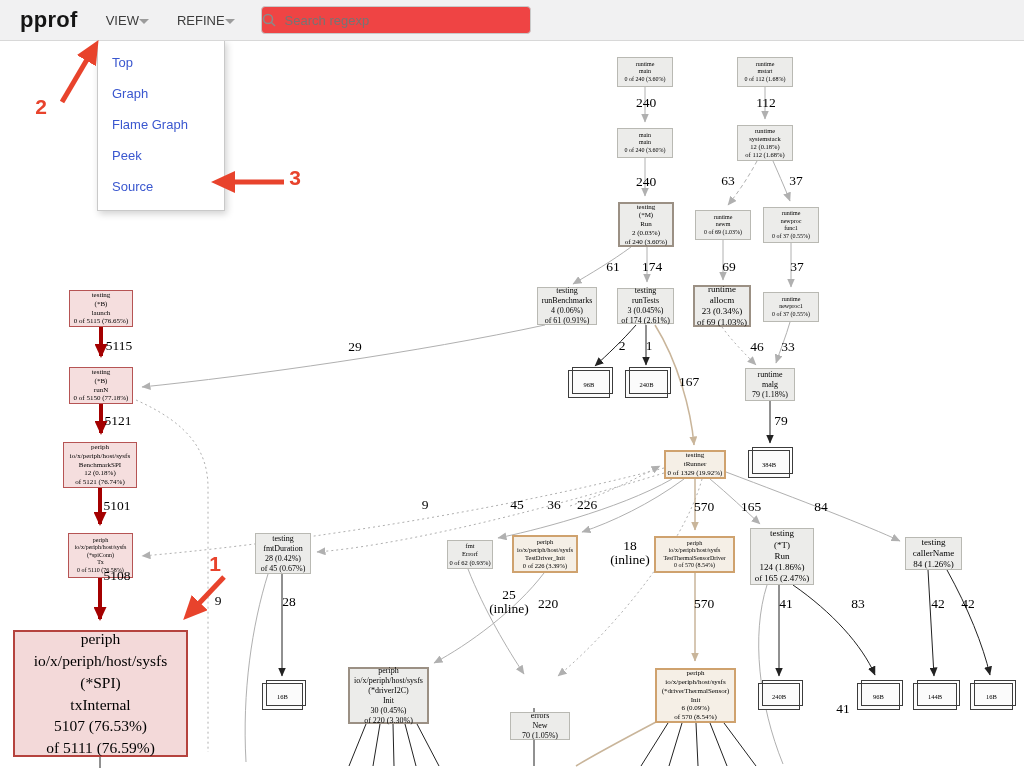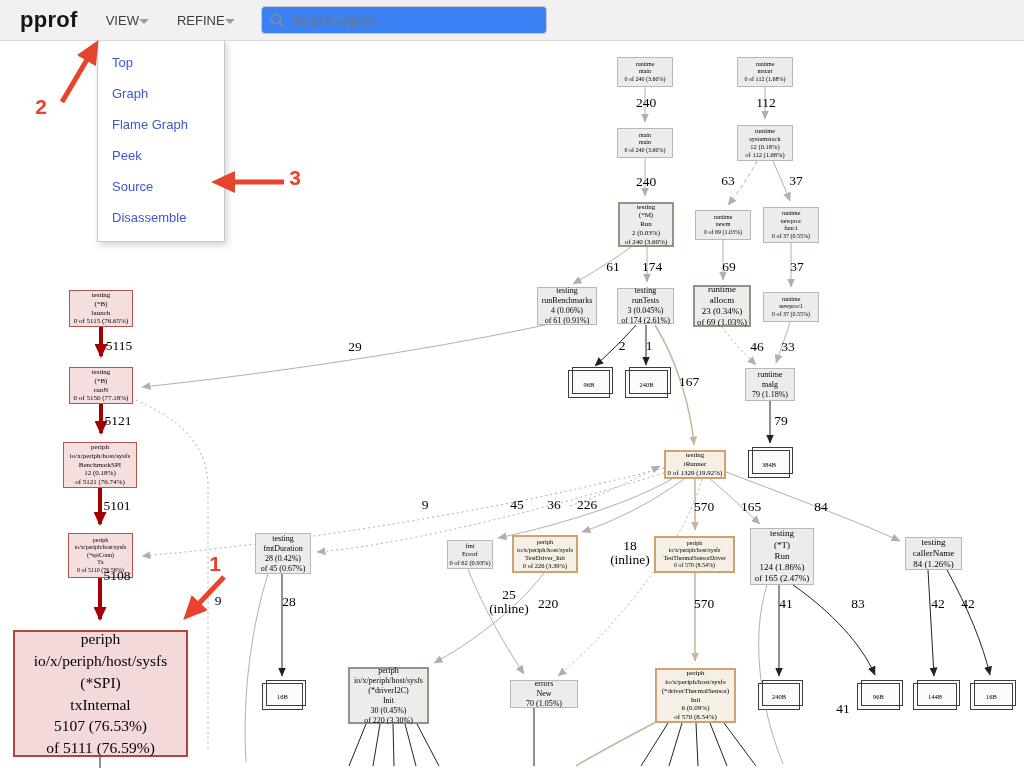--- a/index.html
+++ b/index.html
@@ -5,22 +5,22 @@
   html,body{margin:0;padding:0}
   body{width:1024px;height:768px;position:relative;overflow:hidden;background:#fff;
        font-family:"Liberation Sans",sans-serif}
   
   .topbar{position:absolute;left:0;top:0;width:1024px;height:40px;background:#f1f1f2;
           border-bottom:1px solid #d8d8d8;display:flex;align-items:center;z-index:30}
   .logo{font-weight:bold;font-size:22px;color:#151515;margin-left:20px;letter-spacing:.3px}
   .menu{display:flex;align-items:center;gap:0;font-size:13px;color:#3c3c3c;margin-left:28px;cursor:pointer}
   .menu .caret{width:0;height:0;border-left:5px solid transparent;border-right:5px solid transparent;
                border-top:5px solid #9c9c9c;margin-top:2px}
-  .search{margin-left:26px;width:268px;height:26px;background:#3b82f6;border:1px solid #c9c9c9;
-          border-radius:4px;display:flex;align-items:center;padding:0 8px;gap:7px}
+  .search{margin-left:26px;width:268px;height:26px;background:#ef4444;border:1px solid #c9c9c9;
+          border-radius:4px;display:flex;align-items:center;padding:0 0;gap:7px}
   .search svg{flex:0 0 auto}
   .search input{border:none;outline:none;background:transparent;font-size:13px;color:#333;width:100%;
                 font-family:"Liberation Sans",sans-serif}
   .search input::placeholder{color:#757575}
   .proflink{position:absolute;right:7px;top:13px;font-size:13px;color:#2b46c8;text-decoration:underline;cursor:pointer}
   
   .dropdown{position:absolute;left:97px;top:40px;width:126px;background:#fff;border:1px solid #c9c9c9;
             box-shadow:2px 3px 7px rgba(0,0,0,.18);z-index:25;padding:6px 0 8px 0}
   .dd-item{height:31px;line-height:31px;padding-left:14px;font-size:13px;color:#3a57cf;cursor:pointer}
   
@@ -218,21 +218,21 @@
 of 165 (2.47%)</div>
 <div class="nd f9" style="left:905px;top:537px;width:57px;height:33px">testing
 callerName
 84 (1.26%)</div>
 <div class="nd f8 strong" style="left:348px;top:667px;width:81px;height:57px">periph
 io/x/periph/host/sysfs
 (*driverI2C)
 Init
 30 (0.45%)
 of 220 (3.30%)</div>
-<div class="nd f8" style="left:510px;top:680px;width:68px;height:28px">errors
+<div class="nd f8" style="left:510px;top:712px;width:60px;height:28px">errors
 New
 70 (1.05%)</div>
 <div class="nd f7 tan" style="left:655px;top:668px;width:81px;height:55px">periph
 io/x/periph/host/sysfs
 (*driverThermalSensor)
 Init
 6 (0.09%)
 of 570 (8.54%)</div>
 
 <div class="box3d" style="left:568px;top:370px;width:42px;height:28px">96B</div>
@@ -304,21 +304,20 @@
   </div>
 </div>
 <div class="proflink">sysfs.test alloc_objects</div>
 
 <div class="dropdown">
   <div class="dd-item">Top</div>
   <div class="dd-item">Graph</div>
   <div class="dd-item">Flame Graph</div>
   <div class="dd-item">Peek</div>
   <div class="dd-item">Source</div>
-  <div class="dd-item">Disassemble</div>
 </div>
 
 <svg id="ann" width="1024" height="768">
   <defs>
     <marker id="aR" markerUnits="userSpaceOnUse" markerWidth="26" markerHeight="22" refX="17" refY="11" orient="auto">
       <path d="M0,0 L24,11 L0,22 z" fill="#e8432c"></path>
     </marker>
   </defs>
   <g stroke="#e8432c" stroke-width="5" fill="none">
     <path d="M62,102 L95,46" marker-end="url(#aR)"></path>

